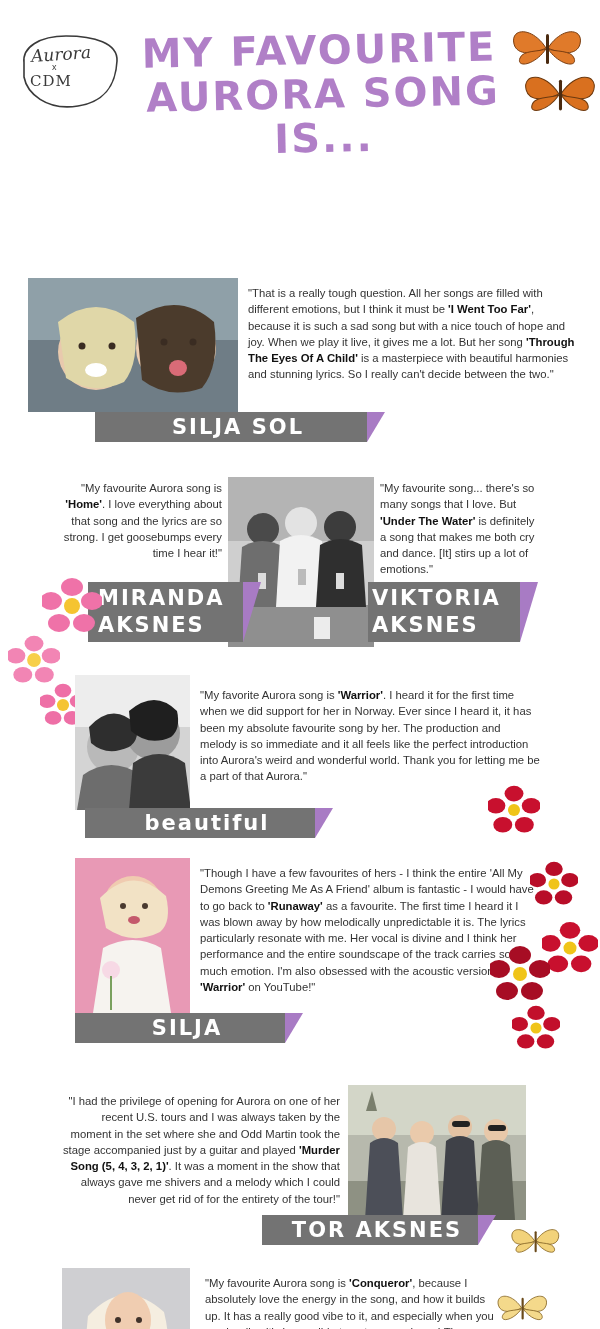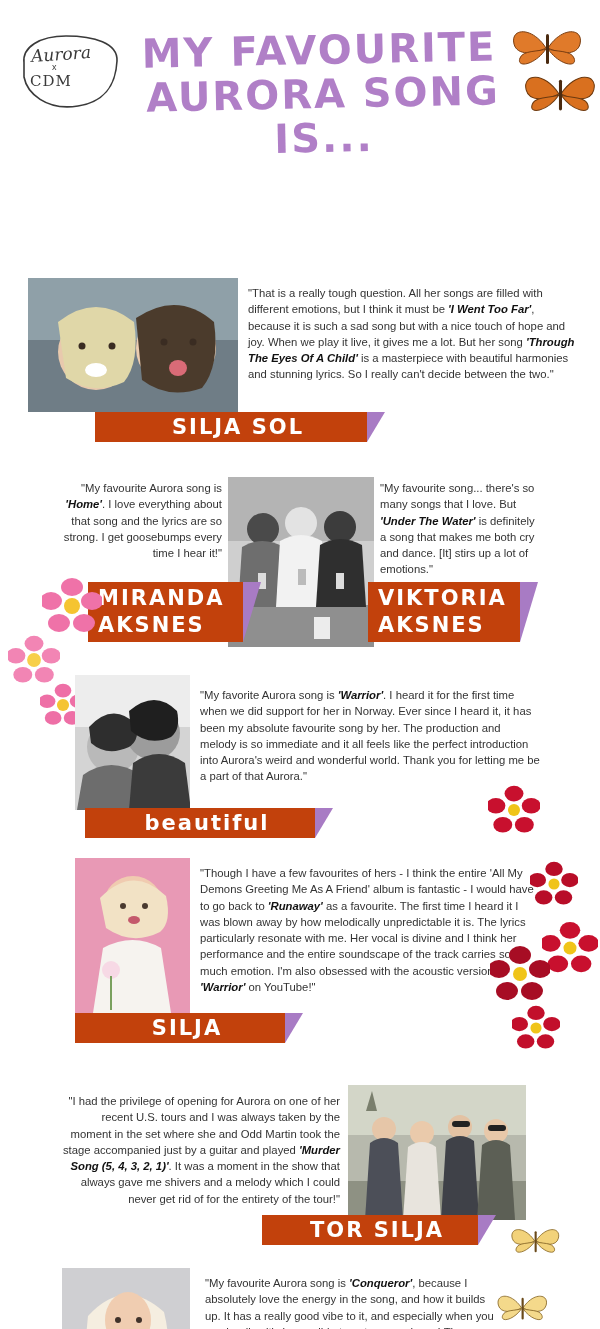--- a/index.html
+++ b/index.html
@@ -58,27 +58,27 @@
     overflow:hidden;
   }
   .photo .ph-inner { width:100%; height:100%; display:block; }
 
   .quote {
     position:absolute;
     font-size:11.3px;
     line-height:16.3px;
     color:#333;
   }
-  .quote b { font-weight:bold; color:#111;font-style:italic; }
+  .quote b { font-weight:bold; color:#111; }
 
   
   .banner {
     position:absolute;
     height:30px;
-    background:#c2410c;
+    background:#737373;
     display:flex;
     align-items:center;
     color:#fff;
     font-family:"DejaVu Sans", sans-serif;
     font-weight:bold;
     font-size:21px;
     letter-spacing:2px;
     padding-left:14px;
   }
   .banner.two { height:60px; flex-direction:column; align-items:flex-start; justify-content:center; line-height:27px;}
@@ -179,21 +179,21 @@
     </div>
 
     <div class="quote" style="left:380px; top:345px; width:160px;">"My favourite song... there's so many songs that I love. But <b>'Under The Water'</b> is definitely a song that makes me both cry and dance. [It] stirs up a lot of emotions."</div>
 
     <div class="banner two" style="left:88px; top:447px; width:155px; padding-left:10px;">
       <span>MIRANDA</span>
       <span>AKSNES</span>
       <span class="tail"></span>
     </div>
 
-    <div class="banner two" style="left:368px; top:447px; width:152px; padding-left:10px;">
+    <div class="banner two" style="left:368px; top:447px; width:152px; padding-left:4px;">
       <span>VIKTORIA</span>
       <span>AKSNES</span>
       <span class="tail"></span>
     </div>
 
     <svg class="decor" style="left:42px; top:442px;" width="60" height="58" viewBox="0 0 60 58">
       <g fill="#ef72a8">
         <ellipse cx="30" cy="10" rx="11" ry="9"></ellipse>
           <ellipse cx="50" cy="24" rx="11" ry="9"></ellipse>
         <ellipse cx="42" cy="46" rx="11" ry="9"></ellipse>
@@ -337,21 +337,21 @@
         <circle cx="112" cy="42" r="12" fill="#e3c2a3"></circle>
           <path d="M98,56 q14,-10 28,0 l5,79 h-38 Z" fill="#3f4148"></path>
         <circle cx="148" cy="46" r="12" fill="#e8c8a9"></circle>
           <path d="M134,60 q14,-10 28,0 l5,75 h-38 Z" fill="#5c5f55"></path>
         <rect x="104" y="36" width="18" height="6" rx="3" fill="#222"></rect>
         <rect x="140" y="40" width="18" height="6" rx="3" fill="#222"></rect>
       </svg>
     </div>
 
     <div class="banner" style="left:262px; top:1080px; width:216px;">
-      <span class="center" style="width:100%;">TOR SILJA</span>
+      <span class="center" style="width:100%;">TOR AKSNES</span>
       <span class="tail"></span>
     </div>
 
     <svg class="decor" style="left:508px; top:1082px;" width="56" height="48" viewBox="0 0 80 52">
       <g fill="#f2d27a" stroke="#8a6a2a" stroke-width="1.2">
         <path d="M38,26 C24,4 2,6 6,22 C9,34 26,32 38,26 Z"></path>
         <path d="M40,26 C54,4 76,6 72,22 C69,34 52,32 40,26 Z"></path>
         <path d="M38,27 C26,44 8,46 12,36 C15,28 30,30 38,27 Z"></path>
         <path d="M40,27 C52,44 70,46 66,36 C63,28 48,30 40,27 Z"></path>
       </g>

